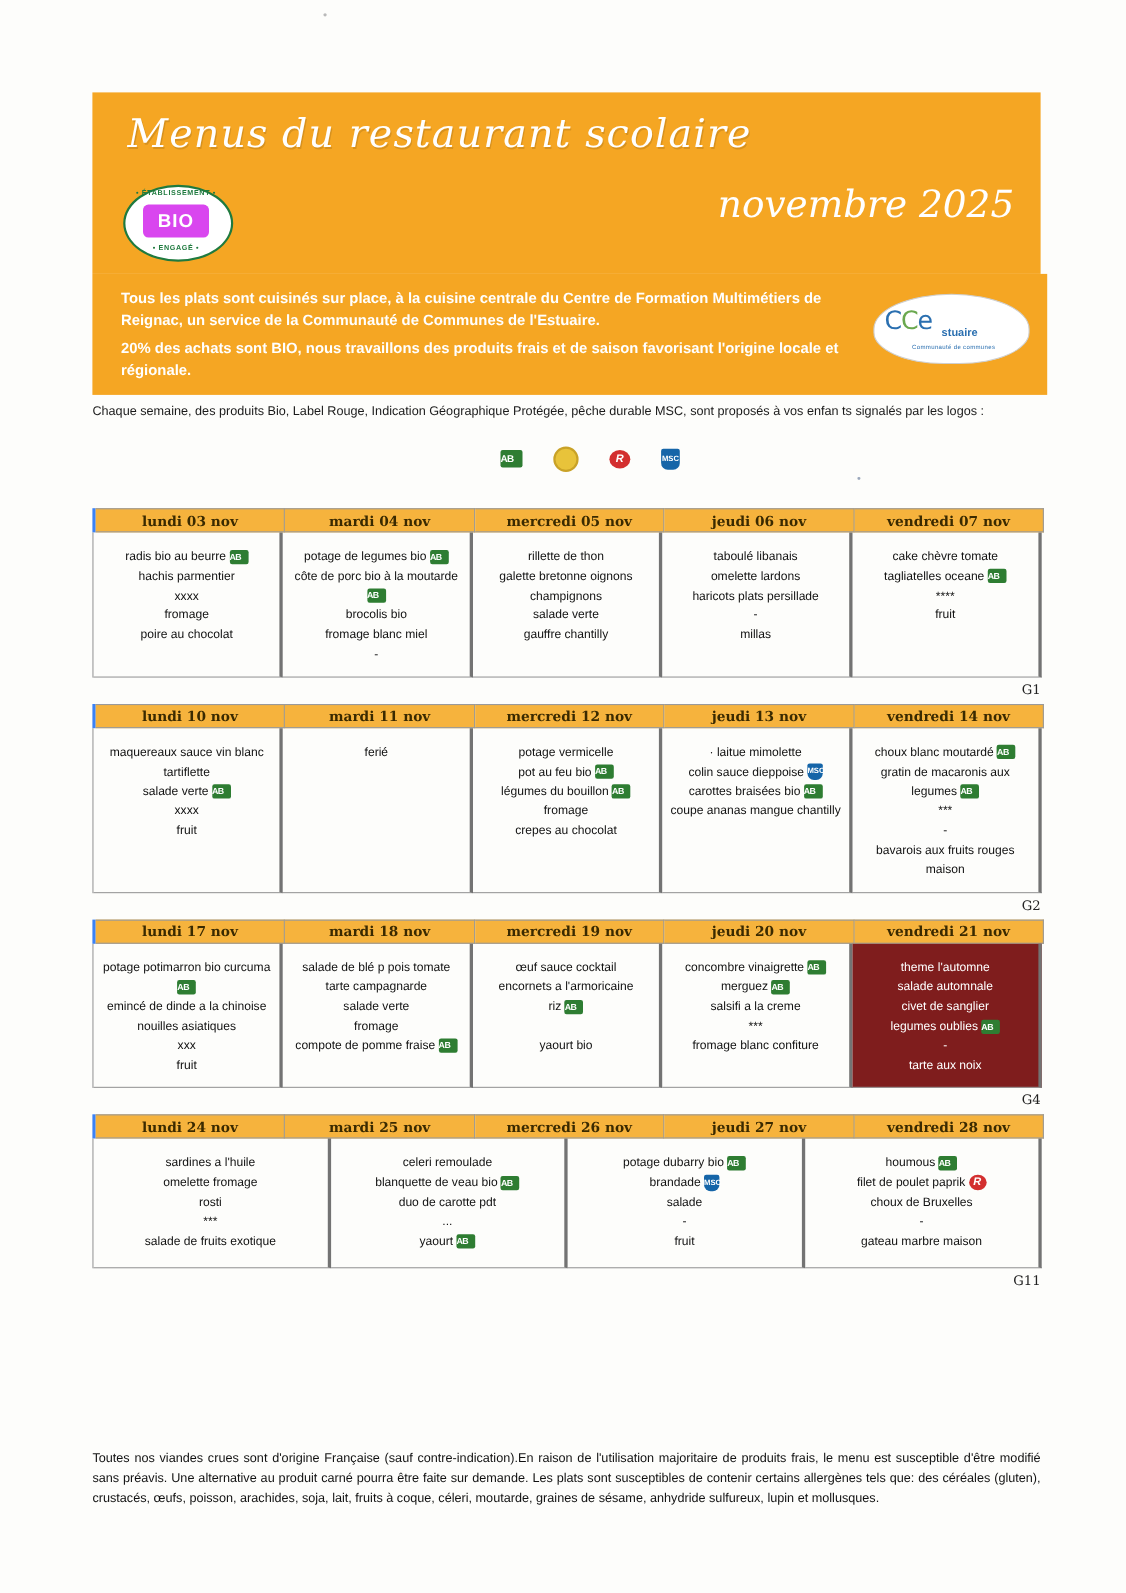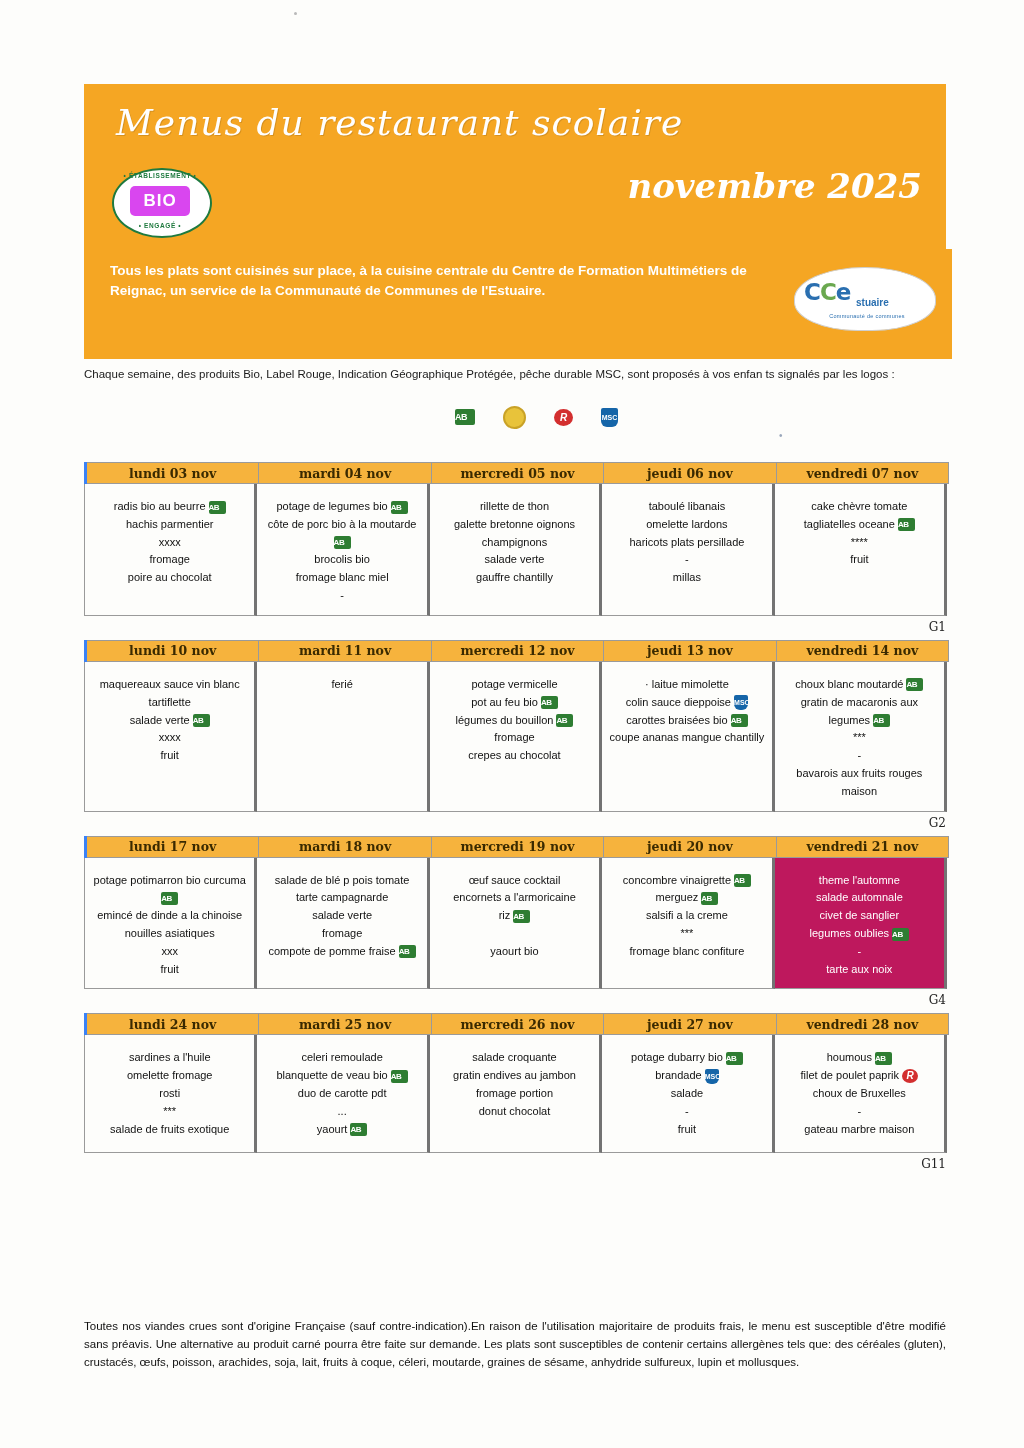--- a/index.html
+++ b/index.html
@@ -23,21 +23,21 @@
     font-family:"DejaVu Serif", serif;
     font-style:italic;font-weight:normal;
     font-size:36px;color:#ffffff;
     letter-spacing:1px;
     text-shadow:1px 1px 0 rgba(0,0,0,.12);
     white-space:nowrap;
   }
   .banner-month{
     position:absolute;right:24px;top:82px;
     font-family:"DejaVu Serif", serif;
-    font-style:italic;font-weight:bold;
+    font-style:italic;font-weight:normal;
     font-size:34px;color:#ffffff;
   }
   .bio-logo{
     position:absolute;left:28px;top:84px;width:96px;height:68px;
   }
   .bio-logo .ring{
     position:absolute;left:0;top:0;width:96px;height:66px;
     border:2px solid #1f7a3f;border-radius:50%;
     background:#ffffff;
   }
@@ -69,21 +69,21 @@
   .cce-logo{
     position:absolute;right:18px;top:18px;width:140px;height:76px;
   }
   .cce-blob{
     position:absolute;left:0;top:0;width:140px;height:62px;
     border:1px solid #cfcfcf;border-radius:50% 50% 45% 45%;
     background:#ffffff;
   }
   .cce-text{
     position:absolute;left:10px;top:12px;width:120px;
-    font-family:"DejaVu Sans", sans-serif;font-weight:bold;
+    font-family:"DejaVu Sans", sans-serif;font-weight:normal;
     font-size:23px;color:#2a6fb0;letter-spacing:-1px;
   }
   .cce-text .g{color:#6aa84f;}
   .cce-sub{
     position:absolute;left:62px;top:30px;font-size:10px;color:#2a6fb0;font-weight:bold;
   }
   .cce-small{
     position:absolute;left:8px;top:46px;width:130px;text-align:center;
     font-size:5.5px;color:#2a6fb0;letter-spacing:.3px;
   }
@@ -142,21 +142,21 @@
     display:flex;width:862px;
     border-left:1px solid #9a9a9a;
   }
   .daybody .cell{
     flex:1;border-right:3px solid #737373;border-bottom:1px solid #9a9a9a;
     padding:14px 6px 10px 6px;
     font-size:11px;line-height:1.62;text-align:center;color:#111;
     min-height:118px;box-sizing:border-box;
   }
   .daybody .cell.theme{
-    background:#be185d;color:#ffffff;
+    background:#7f1d1d;color:#ffffff;
   }
   .daybody .cell.theme .badge-ab{background:#2e7d32;}
   .weeklabel{
     width:862px;text-align:right;
     font-family:"DejaVu Serif", serif;
     font-size:12px;color:#222;padding:4px 0 6px 0;
   }
 
   
   .footer{
@@ -182,20 +182,21 @@
     <div class="bio-logo">
       <div class="ring"></div>
       <div class="topword">• ÉTABLISSEMENT •</div>
       <div class="inner">BIO</div>
       <div class="botword">• ENGAGÉ •</div>
     </div>
   </div>
 
   <div class="infoblock">
     <p class="info-p1">Tous les plats sont cuisinés sur place, à la cuisine centrale du Centre de Formation Multimétiers de Reignac, un service de la Communauté de Communes de l'Estuaire.</p>
+    <p class="info-p2">20% des achats sont BIO, nous travaillons des produits frais et de saison favorisant l'origine locale et régionale.</p>
     <div class="cce-logo">
       <div class="cce-blob"></div>
       <div class="cce-text">C<span class="g">C</span>e</div>
       <div class="cce-sub">stuaire</div>
       <div class="cce-small">Communauté de communes</div>
     </div>
   </div>
 
   <div class="note">Chaque semaine, des produits Bio, Label Rouge, Indication Géographique Protégée, pêche durable MSC, sont proposés à vos enfan ts signalés par les logos :</div>
   <div class="logorow">
@@ -363,26 +364,20 @@
             <div>salade de fruits exotique</div>
           </div>
           <div class="cell">
             <div>celeri remoulade</div>
             <div>blanquette de veau bio <span class="badge-ab">AB</span></div>
             <div>duo de carotte pdt</div>
             <div>...</div>
             <div>yaourt <span class="badge-ab">AB</span></div>
           </div>
           <div class="cell">
-            <div>salade croquante</div>
-            <div>gratin endives au jambon</div>
-            <div>fromage portion</div>
-            <div>donut chocolat</div>
-          </div>
-          <div class="cell">
             <div>potage dubarry bio <span class="badge-ab">AB</span></div>
             <div>brandade <span class="badge-msc">MSC</span></div>
             <div>salade</div>
             <div>-</div>
             <div>fruit</div>
           </div>
           <div class="cell">
             <div>houmous <span class="badge-ab">AB</span></div>
             <div>filet de poulet paprik <span class="badge-lr">R</span></div>
             <div>choux de Bruxelles</div>

